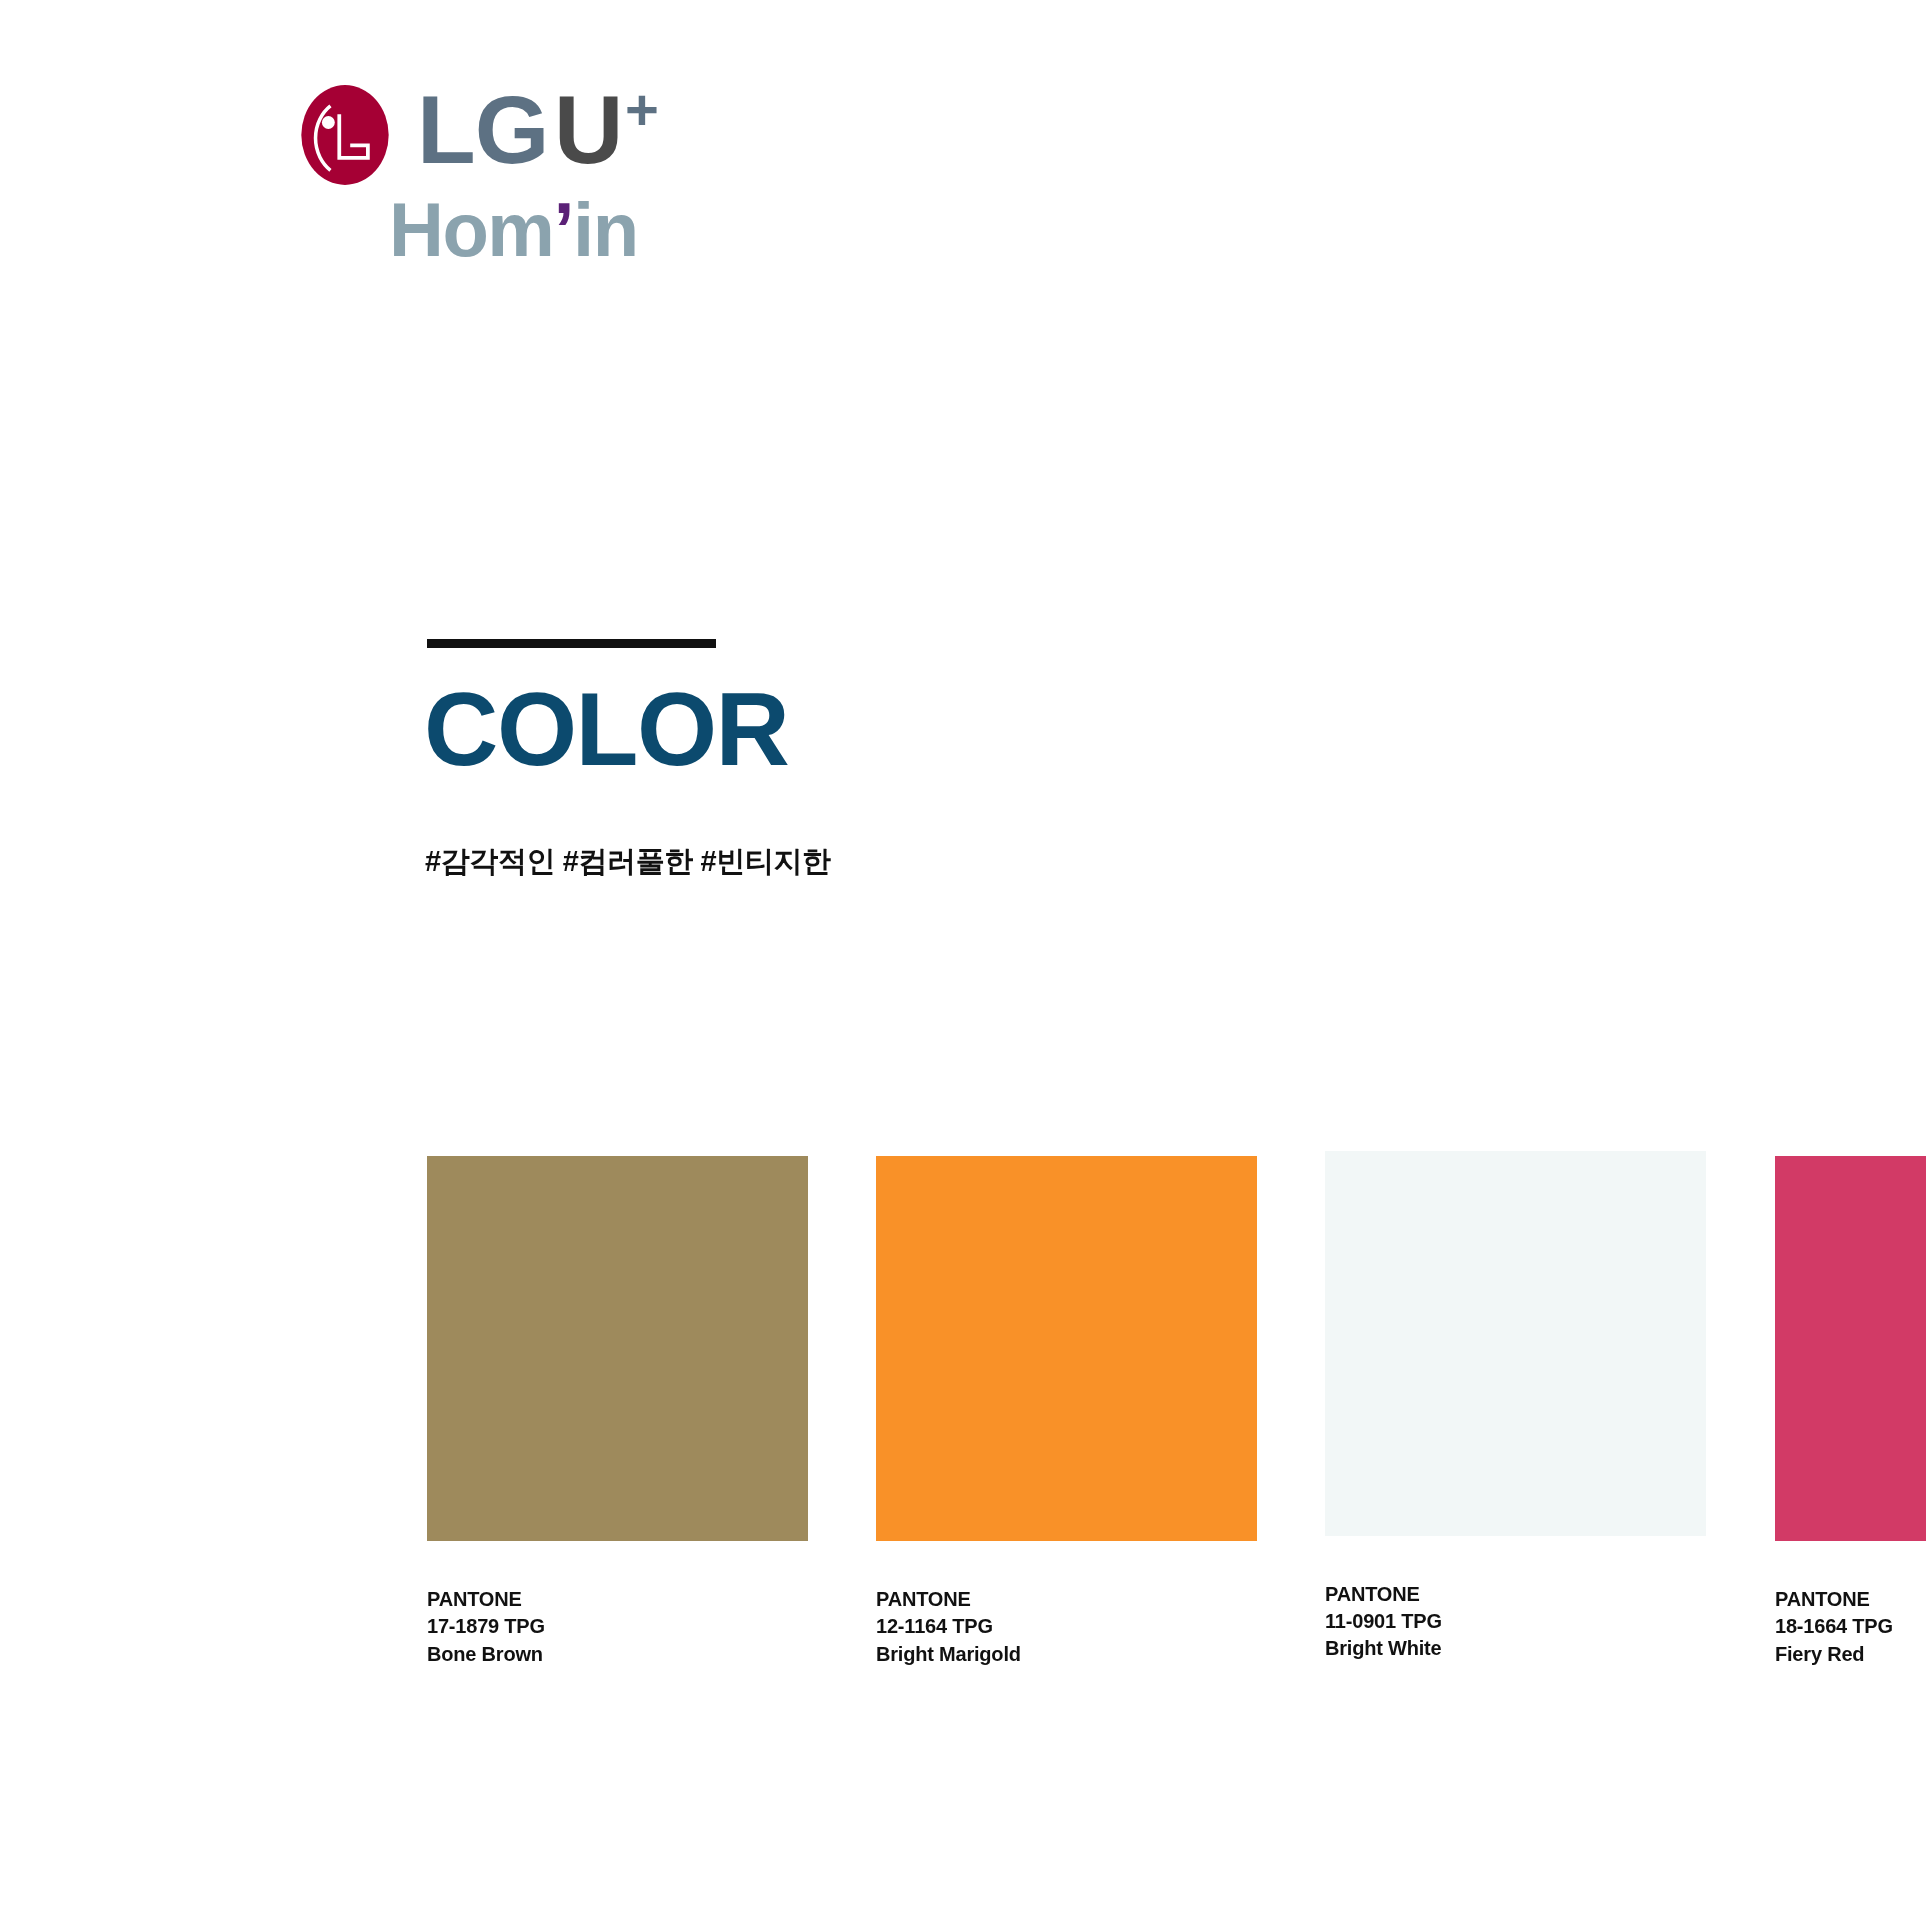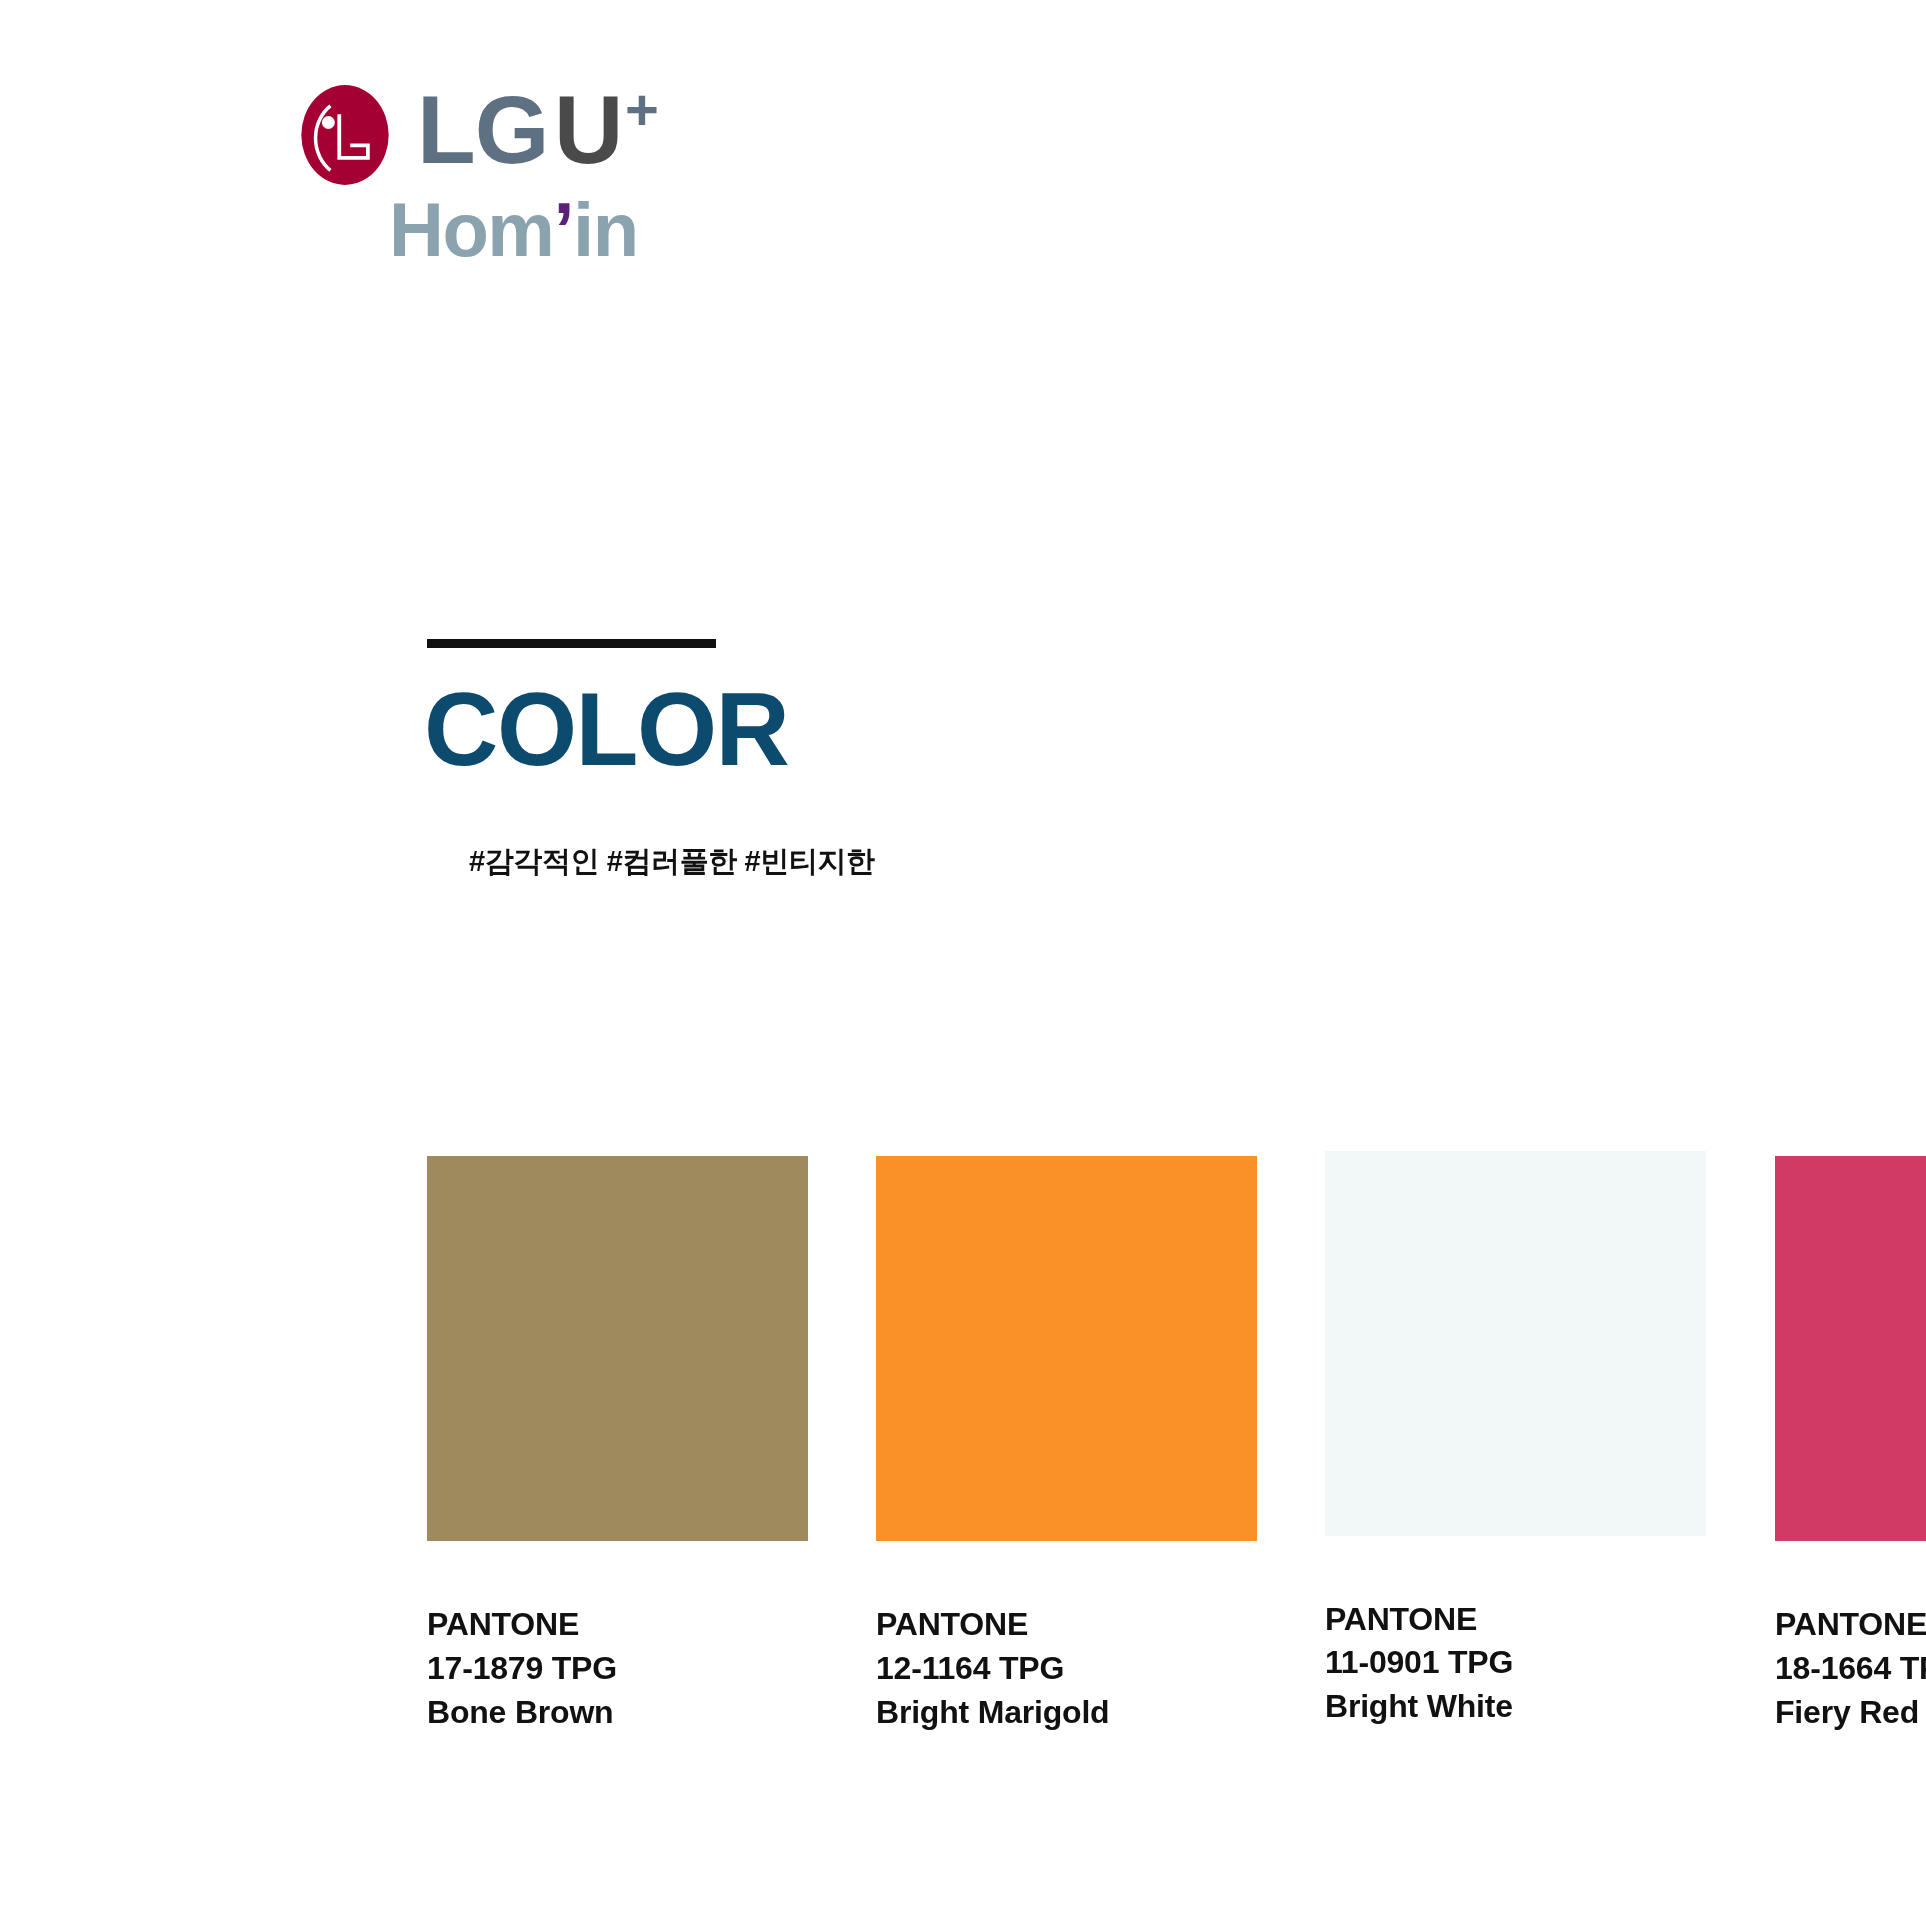--- a/index.html
+++ b/index.html
@@ -100,21 +100,20 @@
   }
   #hashtags {
     position: absolute;
     left: 425px;
     top: 842px;
     font-size: 29px;
     font-weight: 700;
     color: #111111;
     letter-spacing: -0.4px;
     white-space: nowrap;
-    margin-left: 44px;
   }
   #description {
     position: absolute;
     left: 425px;
     top: 953px;
     font-size: 27px;
     font-weight: 400;
     color: #1a1a1a;
     line-height: 1.72;
     letter-spacing: -0.4px;
@@ -132,22 +131,22 @@
   .swatch-col {
     position: absolute;
     top: 0;
     width: 381px;
   }
   .swatch-chip {
     width: 100%;
     height: 385px;
   }
   .swatch-meta {
-    margin-top: 62px;
-    font-size: 32px;
+    margin-top: 45px;
+    font-size: 20px;
     font-weight: 700;
     color: #111111;
     line-height: 1.37;
     letter-spacing: -0.2px;
     white-space: nowrap;
   }
 </style>
 </head>
 <body>
 

